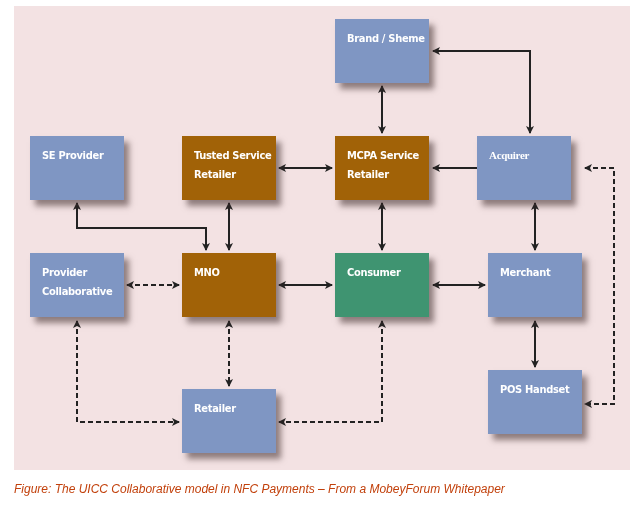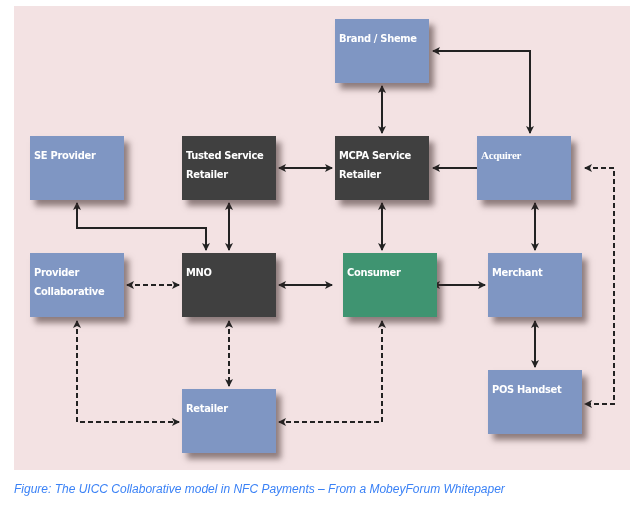--- a/index.html
+++ b/index.html
@@ -1,27 +1,27 @@
 <!DOCTYPE html>
 <html><head>
 <meta charset="utf-8">
 <style>
   html, body { margin: 0; padding: 0; background: #ffffff; }
   body { width: 640px; height: 507px; position: relative; overflow: hidden; font-family: "DejaVu Sans", sans-serif; }
   #panel { position: absolute; left: 14px; top: 6px; width: 616px; height: 464px; background: #f3e2e3; }
   #wires { position: absolute; left: 0; top: 0; width: 640px; height: 507px; }
   .box { position: absolute; width: 94px; height: 64px; box-shadow: 5px 6px 6px rgba(60,40,40,0.55); color: #ffffff;
          font-family: "DejaVu Sans Condensed", "DejaVu Sans", sans-serif; font-weight: bold; font-size: 11px;
-         line-height: 19px; padding: 10px 8px 0 4px; box-sizing: border-box; letter-spacing: -0.3px; }
+         line-height: 19px; padding: 10px 8px 0 12px; box-sizing: border-box; letter-spacing: -0.3px; }
   .box.blue { background: #7f96c3; }
-  .box.gold { background: #404040; }
+  .box.gold { background: #a16207; }
   .box.green { background: #3f9471; }
   .box span { display: block; white-space: nowrap; }
   #caption { position: absolute; left: 14px; top: 482px; font-family: "Liberation Sans", sans-serif; font-style: italic;
-             font-size: 12px; color: #3b82f6; }
+             font-size: 12px; color: #c2410c; }
 </style>
 </head>
 <body>
 
 <div id="panel"></div>
 
 <svg id="wires" viewBox="0 0 640 507">
   <defs>
     <marker id="ah" markerWidth="8" markerHeight="8" refX="7" refY="4" orient="auto-start-reverse" markerUnits="userSpaceOnUse">
       <path d="M0,0 L8,4 L0,8 L2,4 Z" fill="#222"></path>
@@ -66,21 +66,21 @@
 <div class="box blue" style="left:477px;top:136px;font-family:Liberation Serif, serif;">
   <span>Acquirer</span>
 </div>
 <div class="box blue" style="left:30px;top:253px;">
   <span>Provider</span>
   <span>Collaborative</span>
 </div>
 <div class="box gold" style="left:182px;top:253px;">
   <span>MNO</span>
 </div>
-<div class="box green" style="left:335px;top:253px;margin-left:8px;">
+<div class="box green" style="left:335px;top:253px;">
   <span>Consumer</span>
 </div>
 <div class="box blue" style="left:488px;top:253px;">
   <span>Merchant</span>
 </div>
 <div class="box blue" style="left:182px;top:389px;">
   <span>Retailer</span>
 </div>
 <div class="box blue" style="left:488px;top:370px;">
   <span>POS Handset</span>

